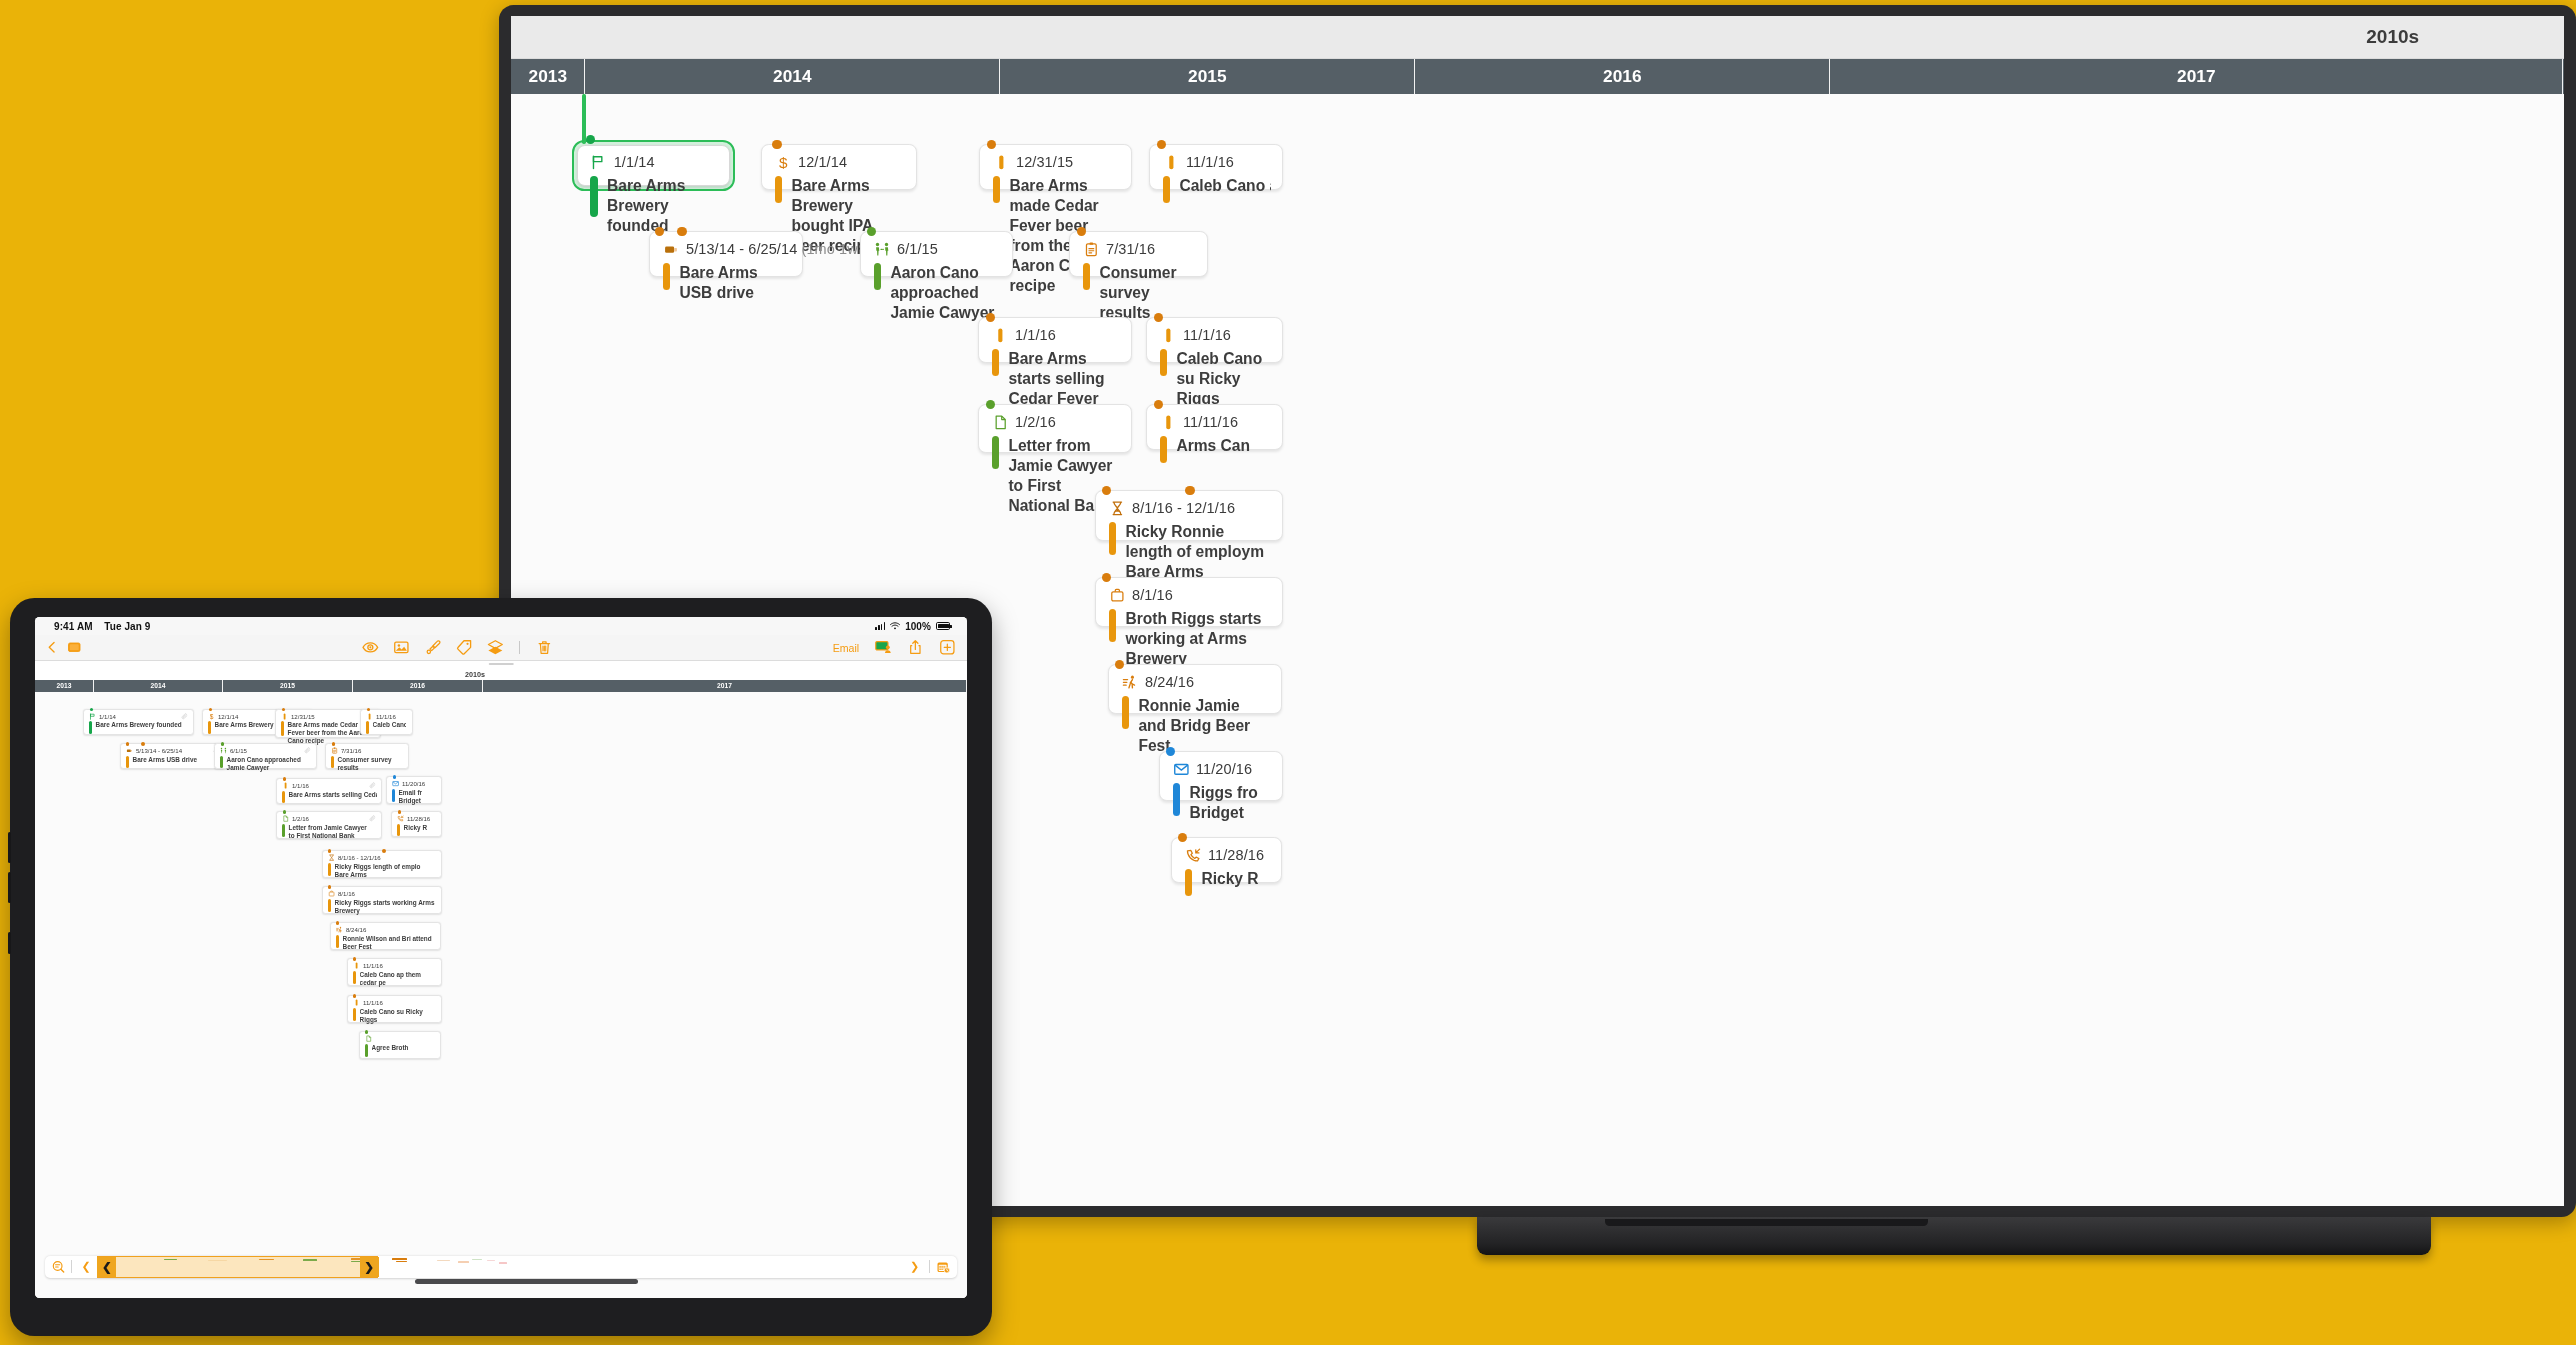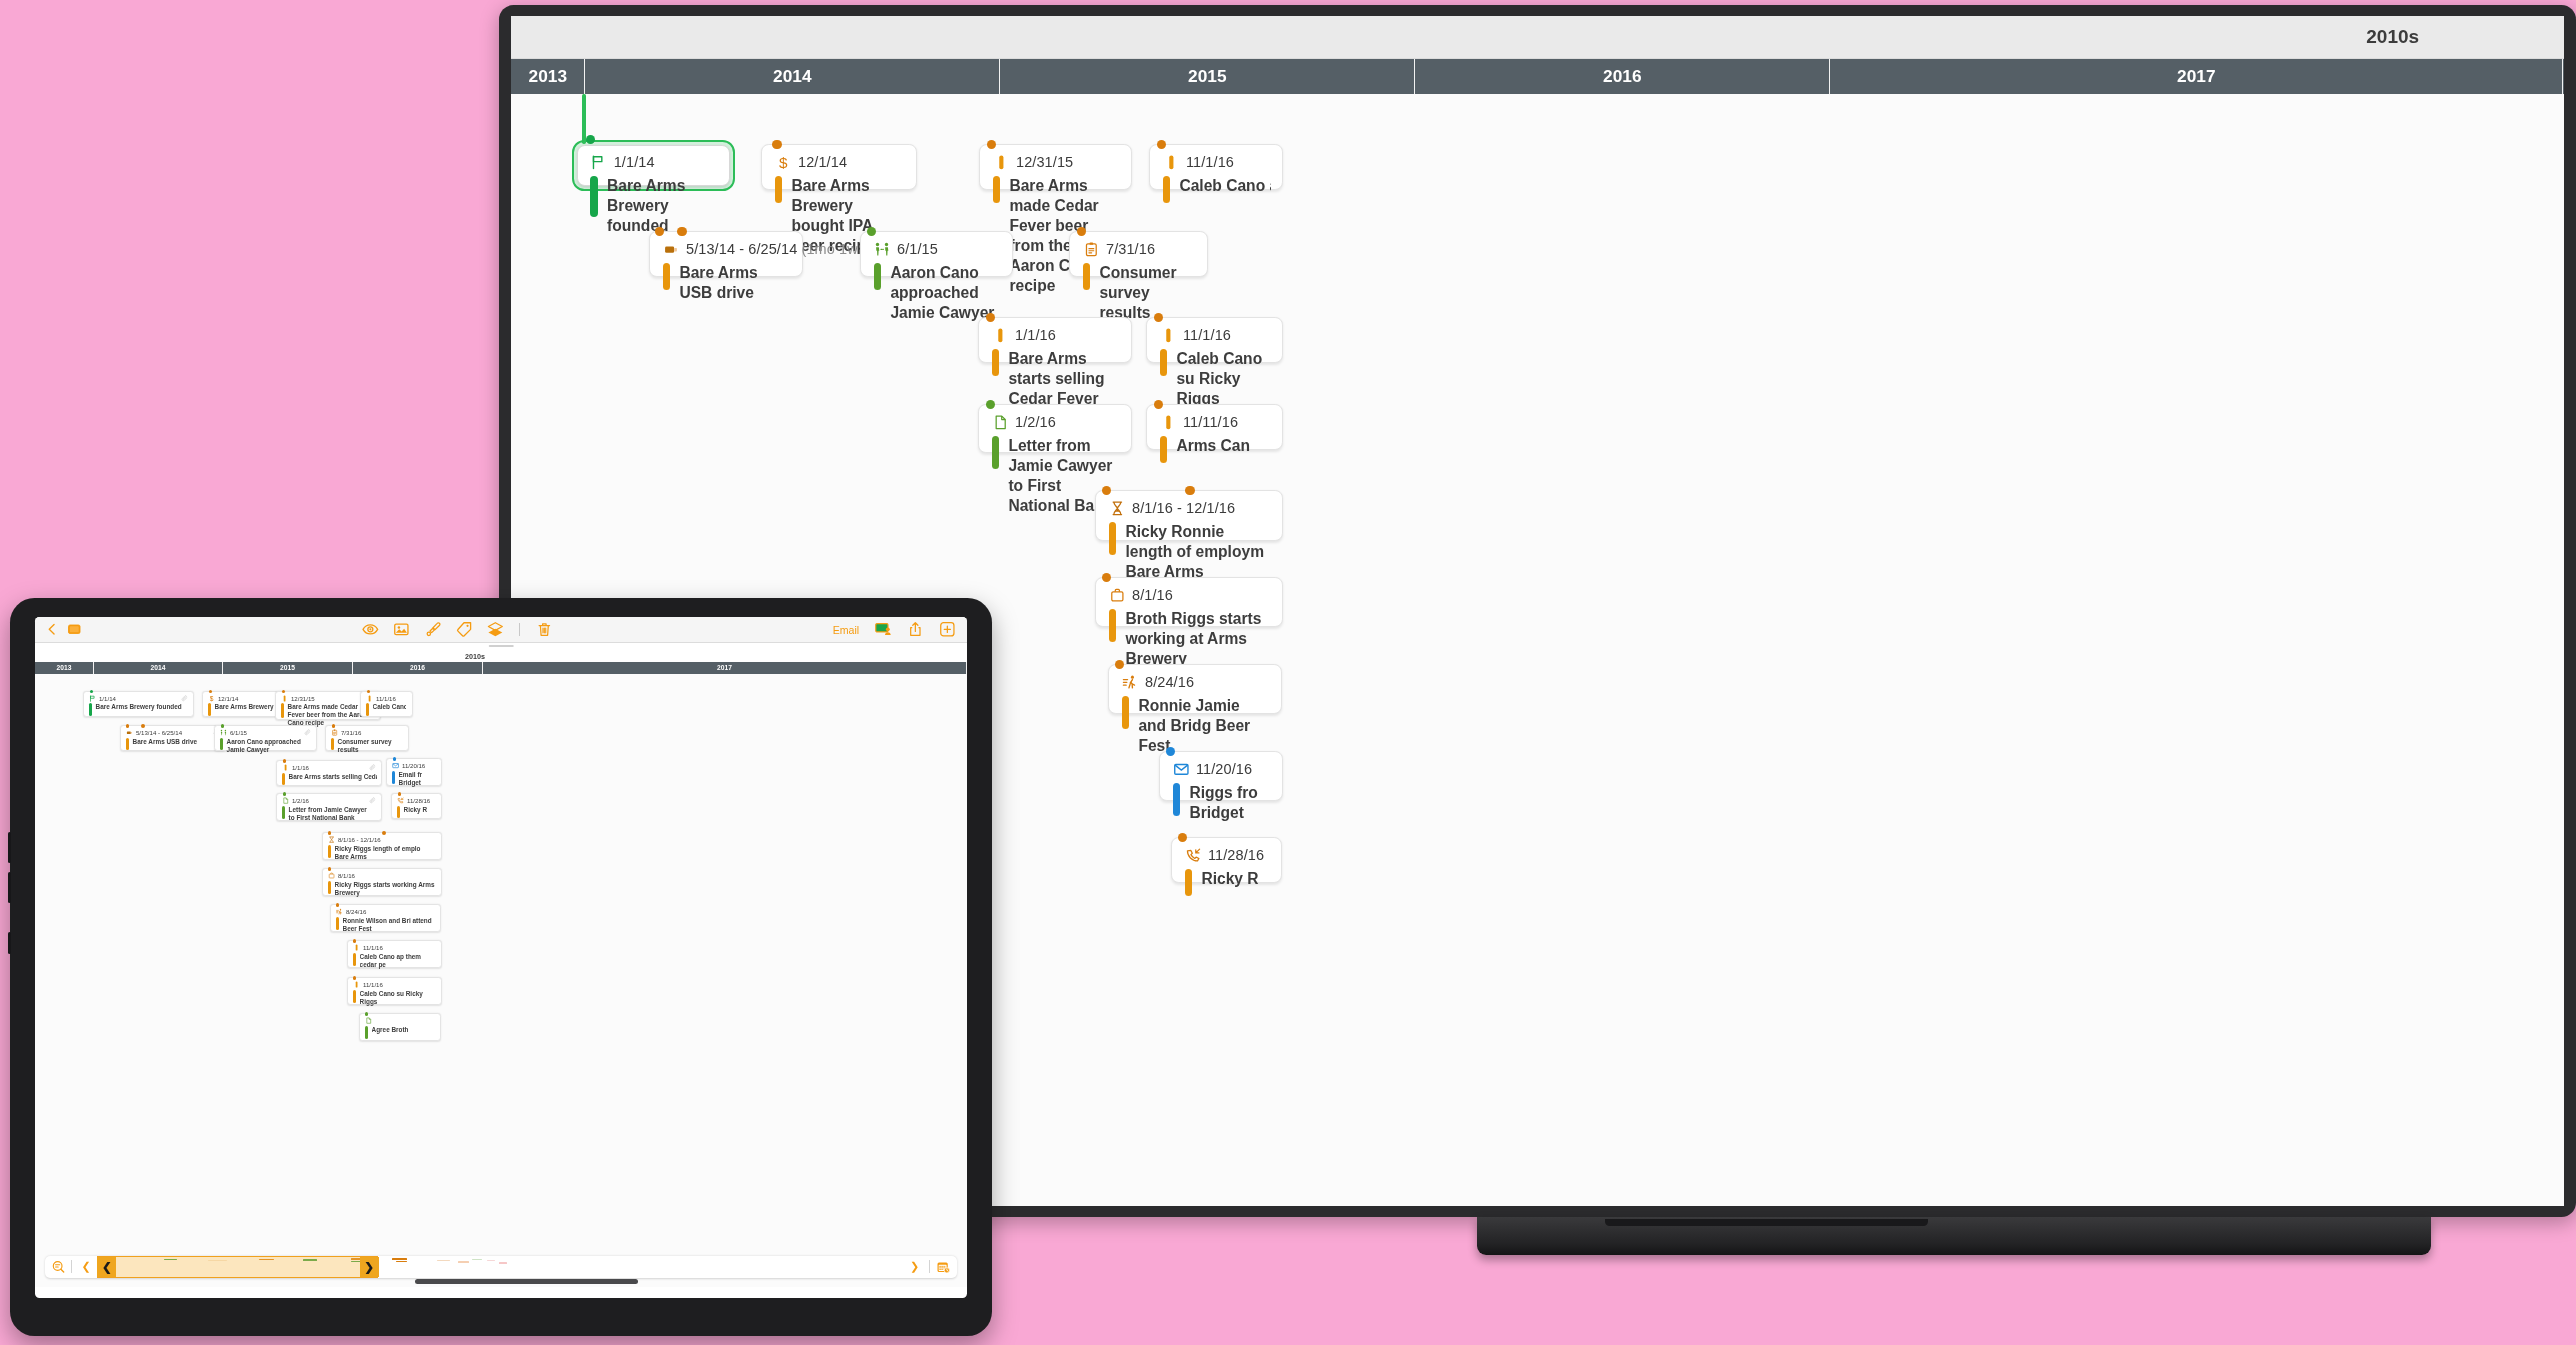--- a/index.html
+++ b/index.html
@@ -2,21 +2,21 @@
 <html style="font-size:9px"><head>
 <meta charset="utf-8">
 <style>
   * { box-sizing: border-box; margin: 0; padding: 0; }
   html, body {
     width: 2576px; height: 1346px;
     background: #ffffff;
     font-family: "Liberation Sans", sans-serif;
     overflow: hidden;
   }
-  #stage { position: relative; width: 2576px; height: 1346px; background:#f9a8d4; }
+  #stage { position: relative; width: 2576px; height: 1346px; background:#eab308; }
 
   
   #desktop {
     position: absolute; left: 499px; top: 4.5px;
     width: 2077px; height: 1212px;
   }
   .dev-body {
     position: absolute; left: 0; top: 0;
     width: 2077px; height: 1212px;
     background: #2b2b2d;
@@ -476,20 +476,44 @@
   </div>
 
   <div id="ipad">
     <div class="pad-body"></div>
     <div class="pad-btn" style="left:-2.2px; top:234px; width:2.8px; height:31px;"></div>
     <div class="pad-btn" style="left:-2.2px; top:274px; width:2.8px; height:31px;"></div>
     <div class="pad-btn" style="left:-2.2px; top:334px; width:2.8px; height:22px;"></div>
 
     <div class="pad-screen">
 
+      <div class="pad-status">
+        <div class="left">
+          <span>9:41 AM</span>
+          &nbsp;&nbsp;
+          <span>Tue Jan 9</span>
+        </div>
+        <div class="right">
+          <span class="sig">
+            <i style="height:2.8px"></i>
+              <i style="height:4.5px"></i>
+              <i style="height:6.1px"></i>
+              <i style="height:7.8px"></i>
+          </span>
+          <svg width="10" height="7.8" viewBox="0 0 18 14">
+            <path d="M1 4.5C3.3 2.5 6 1.5 9 1.5s5.7 1 8 3" stroke="#111" stroke-width="1.8" fill="none" stroke-linecap="round"></path>
+            <path d="M3.6 7.6C5.2 6.3 7 5.6 9 5.6s3.8.7 5.4 2" stroke="#111" stroke-width="1.8" fill="none" stroke-linecap="round"></path>
+            <circle cx="9" cy="11.4" r="1.7" fill="#111"></circle>
+          </svg>
+          <span>100%</span>
+          <span class="batt">
+              <i></i>
+            </span>
+        </div>
+      </div>
 
       <div class="pad-toolbar">
         <svg class="tb-ico" viewBox="0 0 24 24">
           <path d="M15 4L7 12l8 8" stroke="#f59c12" stroke-width="2.2" fill="none" stroke-linecap="round" stroke-linejoin="round"></path>
         </svg>
         <svg class="tb-ico" viewBox="0 0 24 24">
           <rect x="2.5" y="5" width="19" height="14" rx="2.5" fill="#f59c12" stroke="#f59c12" stroke-width="1.5"></rect>
           <rect x="4.6" y="7" width="14.8" height="10" rx="1.4" fill="#fbb03b"></rect>
         </svg>
 

